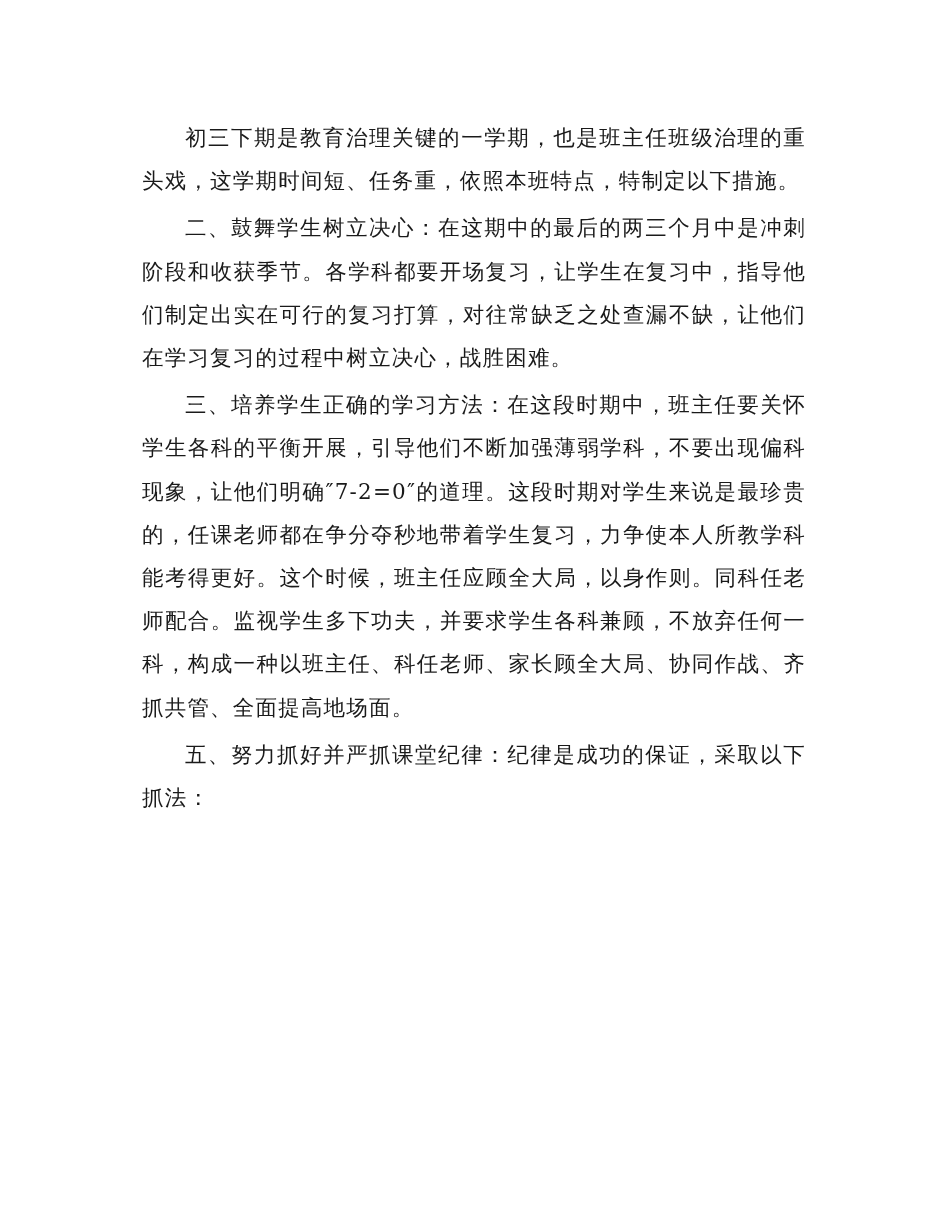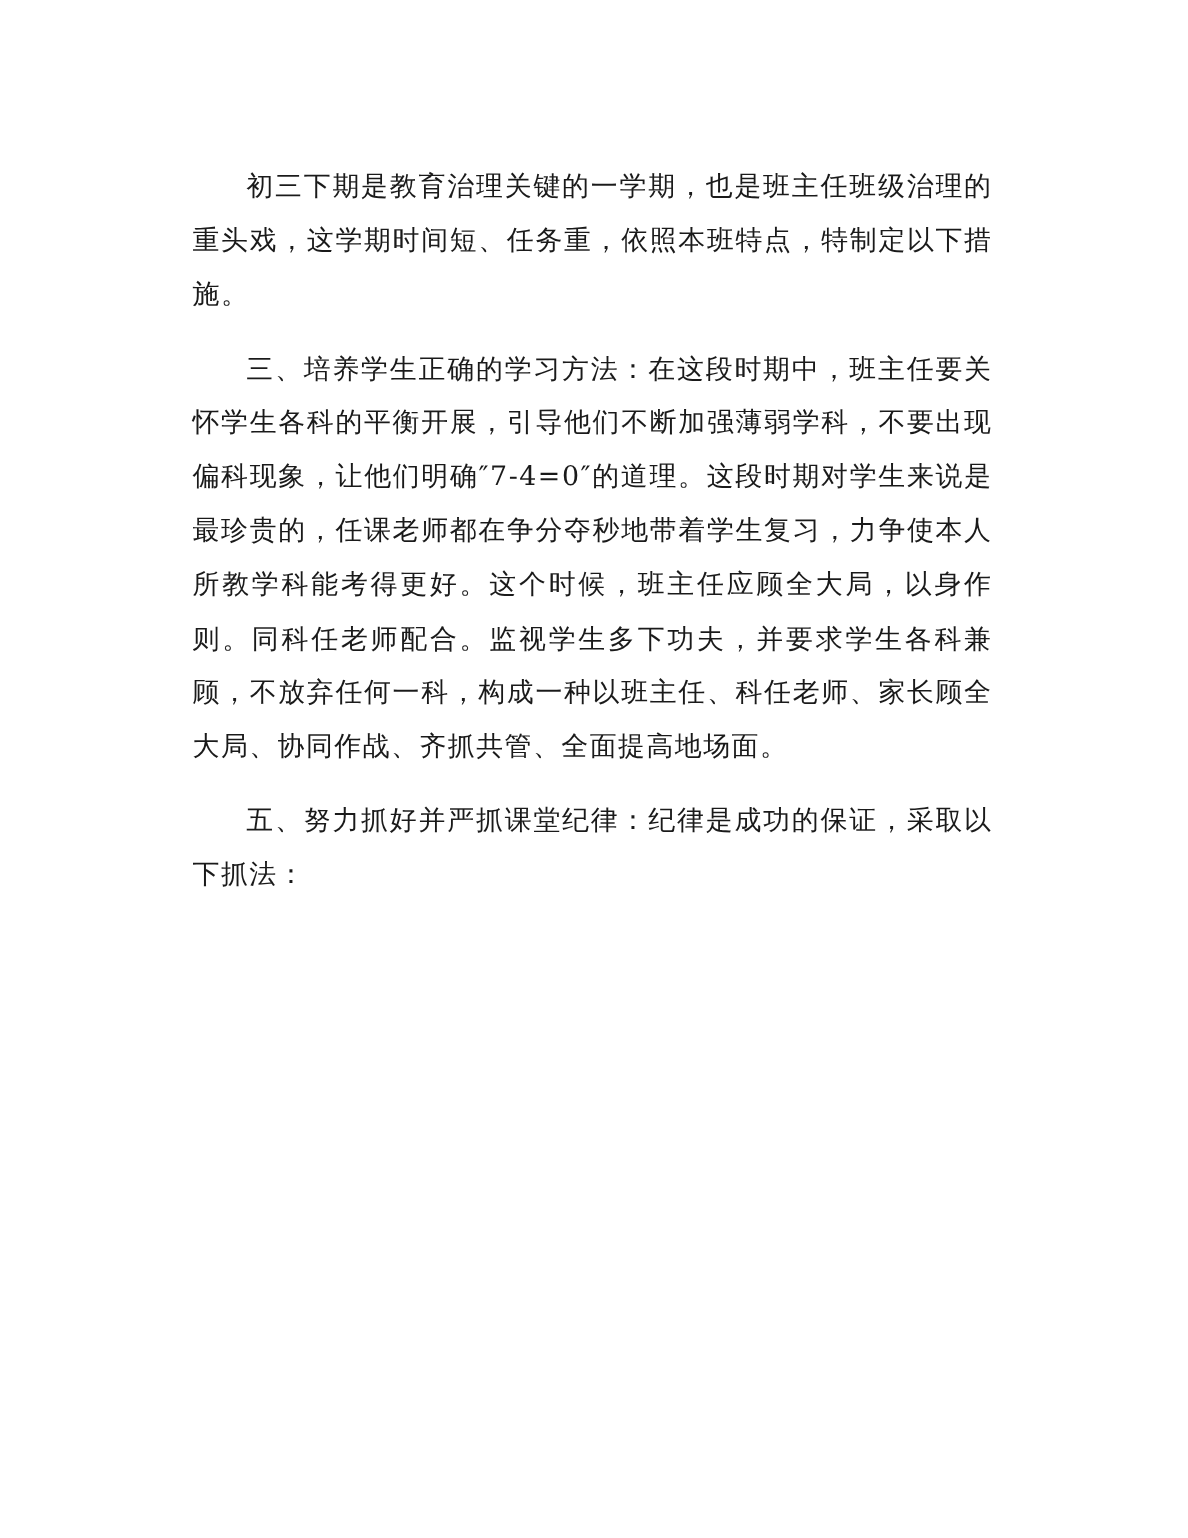--- a/index.html
+++ b/index.html
@@ -18,26 +18,27 @@
       left: 138px;
       top: 112px;
       width: 672px;
       font-family: "DejaVu Serif", "Liberation Serif", serif;
       font-size: 21.5px;
       line-height: 43.2px;
       color: #1a1a1a;
       letter-spacing: 1.2px;
     }
     .para {
-      margin: 16px;
+      margin: 4px;
       text-indent: 2em;
       text-align: justify;
       word-break: break-all;
     }
   </style>
 </head>
 <body>
 
 <div class="page">
   <p class="para">初三下期是教育治理关键的一学期，也是班主任班级治理的重头戏，这学期时间短、任务重，依照本班特点，特制定以下措施。</p>
-  <p class="para">三、培养学生正确的学习方法：在这段时期中，班主任要关怀学生各科的平衡开展，引导他们不断加强薄弱学科，不要出现偏科现象，让他们明确″7-4=0″的道理。这段时期对学生来说是最珍贵的，任课老师都在争分夺秒地带着学生复习，力争使本人所教学科能考得更好。这个时候，班主任应顾全大局，以身作则。同科任老师配合。监视学生多下功夫，并要求学生各科兼顾，不放弃任何一科，构成一种以班主任、科任老师、家长顾全大局、协同作战、齐抓共管、全面提高地场面。</p>
+  <p class="para">二、鼓舞学生树立决心：在这期中的最后的两三个月中是冲刺阶段和收获季节。各学科都要开场复习，让学生在复习中，指导他们制定出实在可行的复习打算，对往常缺乏之处查漏不缺，让他们在学习复习的过程中树立决心，战胜困难。</p>
+  <p class="para">三、培养学生正确的学习方法：在这段时期中，班主任要关怀学生各科的平衡开展，引导他们不断加强薄弱学科，不要出现偏科现象，让他们明确″7-2=0″的道理。这段时期对学生来说是最珍贵的，任课老师都在争分夺秒地带着学生复习，力争使本人所教学科能考得更好。这个时候，班主任应顾全大局，以身作则。同科任老师配合。监视学生多下功夫，并要求学生各科兼顾，不放弃任何一科，构成一种以班主任、科任老师、家长顾全大局、协同作战、齐抓共管、全面提高地场面。</p>
   <p class="para">五、努力抓好并严抓课堂纪律：纪律是成功的保证，采取以下抓法：</p>
 </div>
 
 </body></html>

